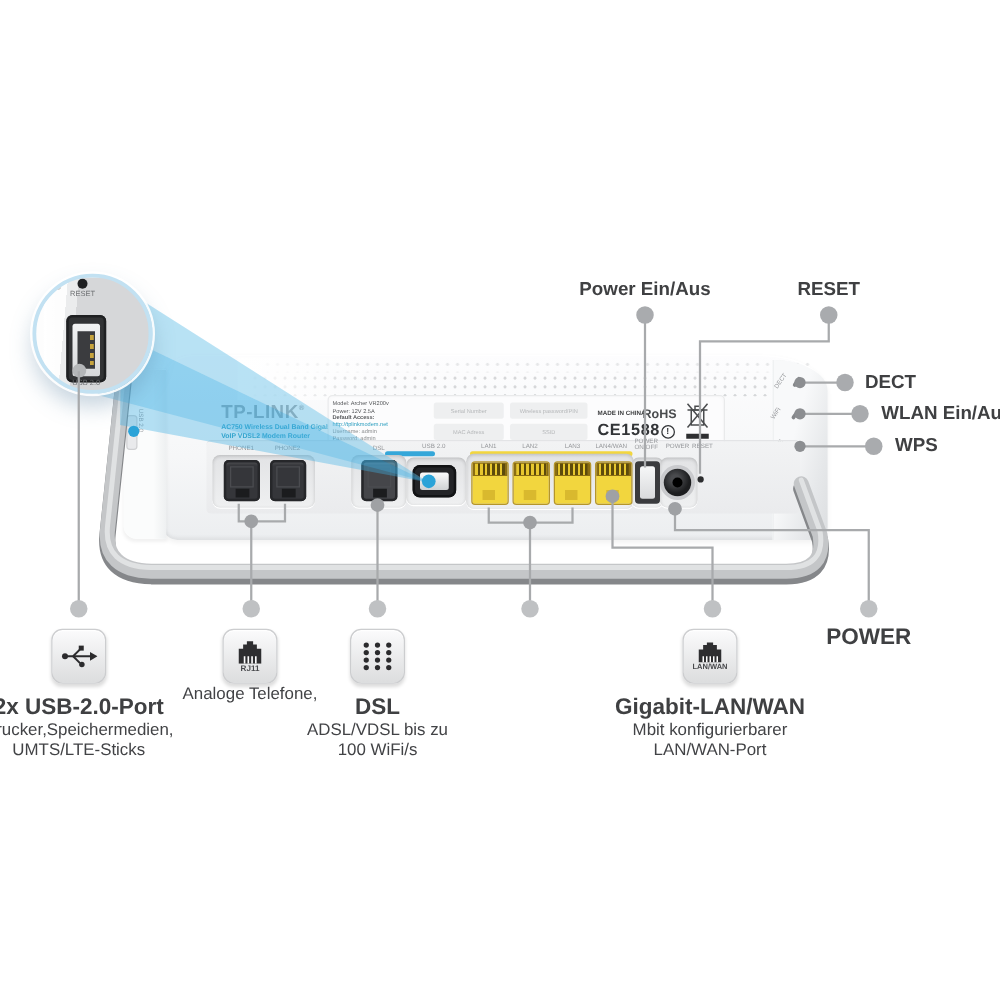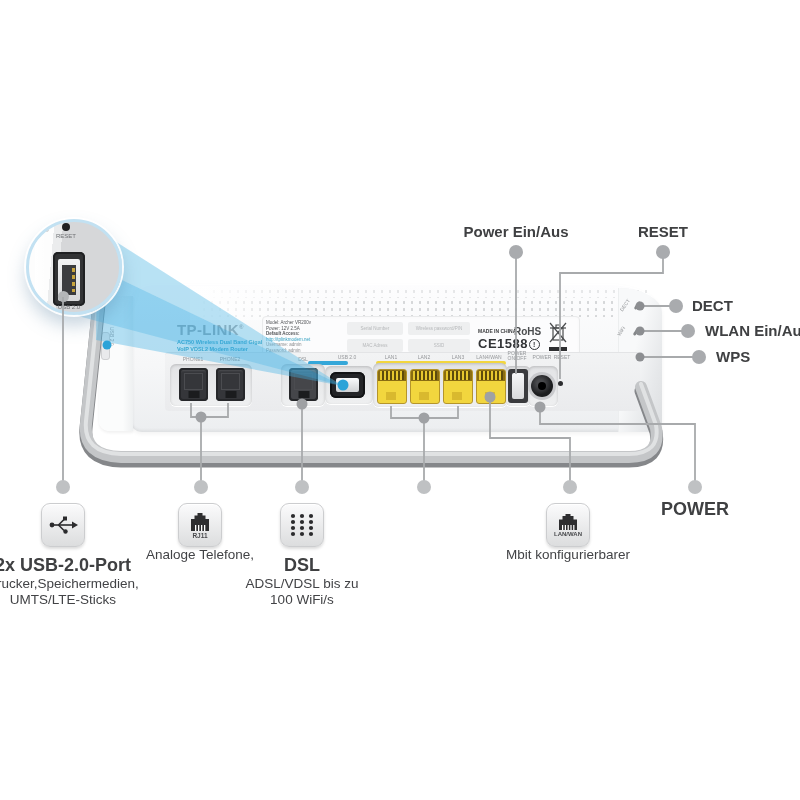--- a/index.html
+++ b/index.html
@@ -335,16 +335,18 @@
         <g fill="#fff">
             <rect x="6" y="12" width="1.2" height="5"></rect>
             <rect x="8.8" y="12" width="1.2" height="5"></rect>
             <rect x="11.6" y="12" width="1.2" height="5"></rect>
             <rect x="14.4" y="12" width="1.2" height="5"></rect>
             <rect x="17.2" y="12" width="1.2" height="5"></rect>
           </g>
       </svg>
       <div class="chipbadge" style="font-size:6px;">LAN/WAN</div>
     </div>
+    <div class="lt">Gigabit-LAN/WAN</div>
     <div class="ls">Mbit konfigurierbarer</div>
+    <div class="ls">LAN/WAN-Port</div>
   </div>
 
 </div>
 
 </body></html>

